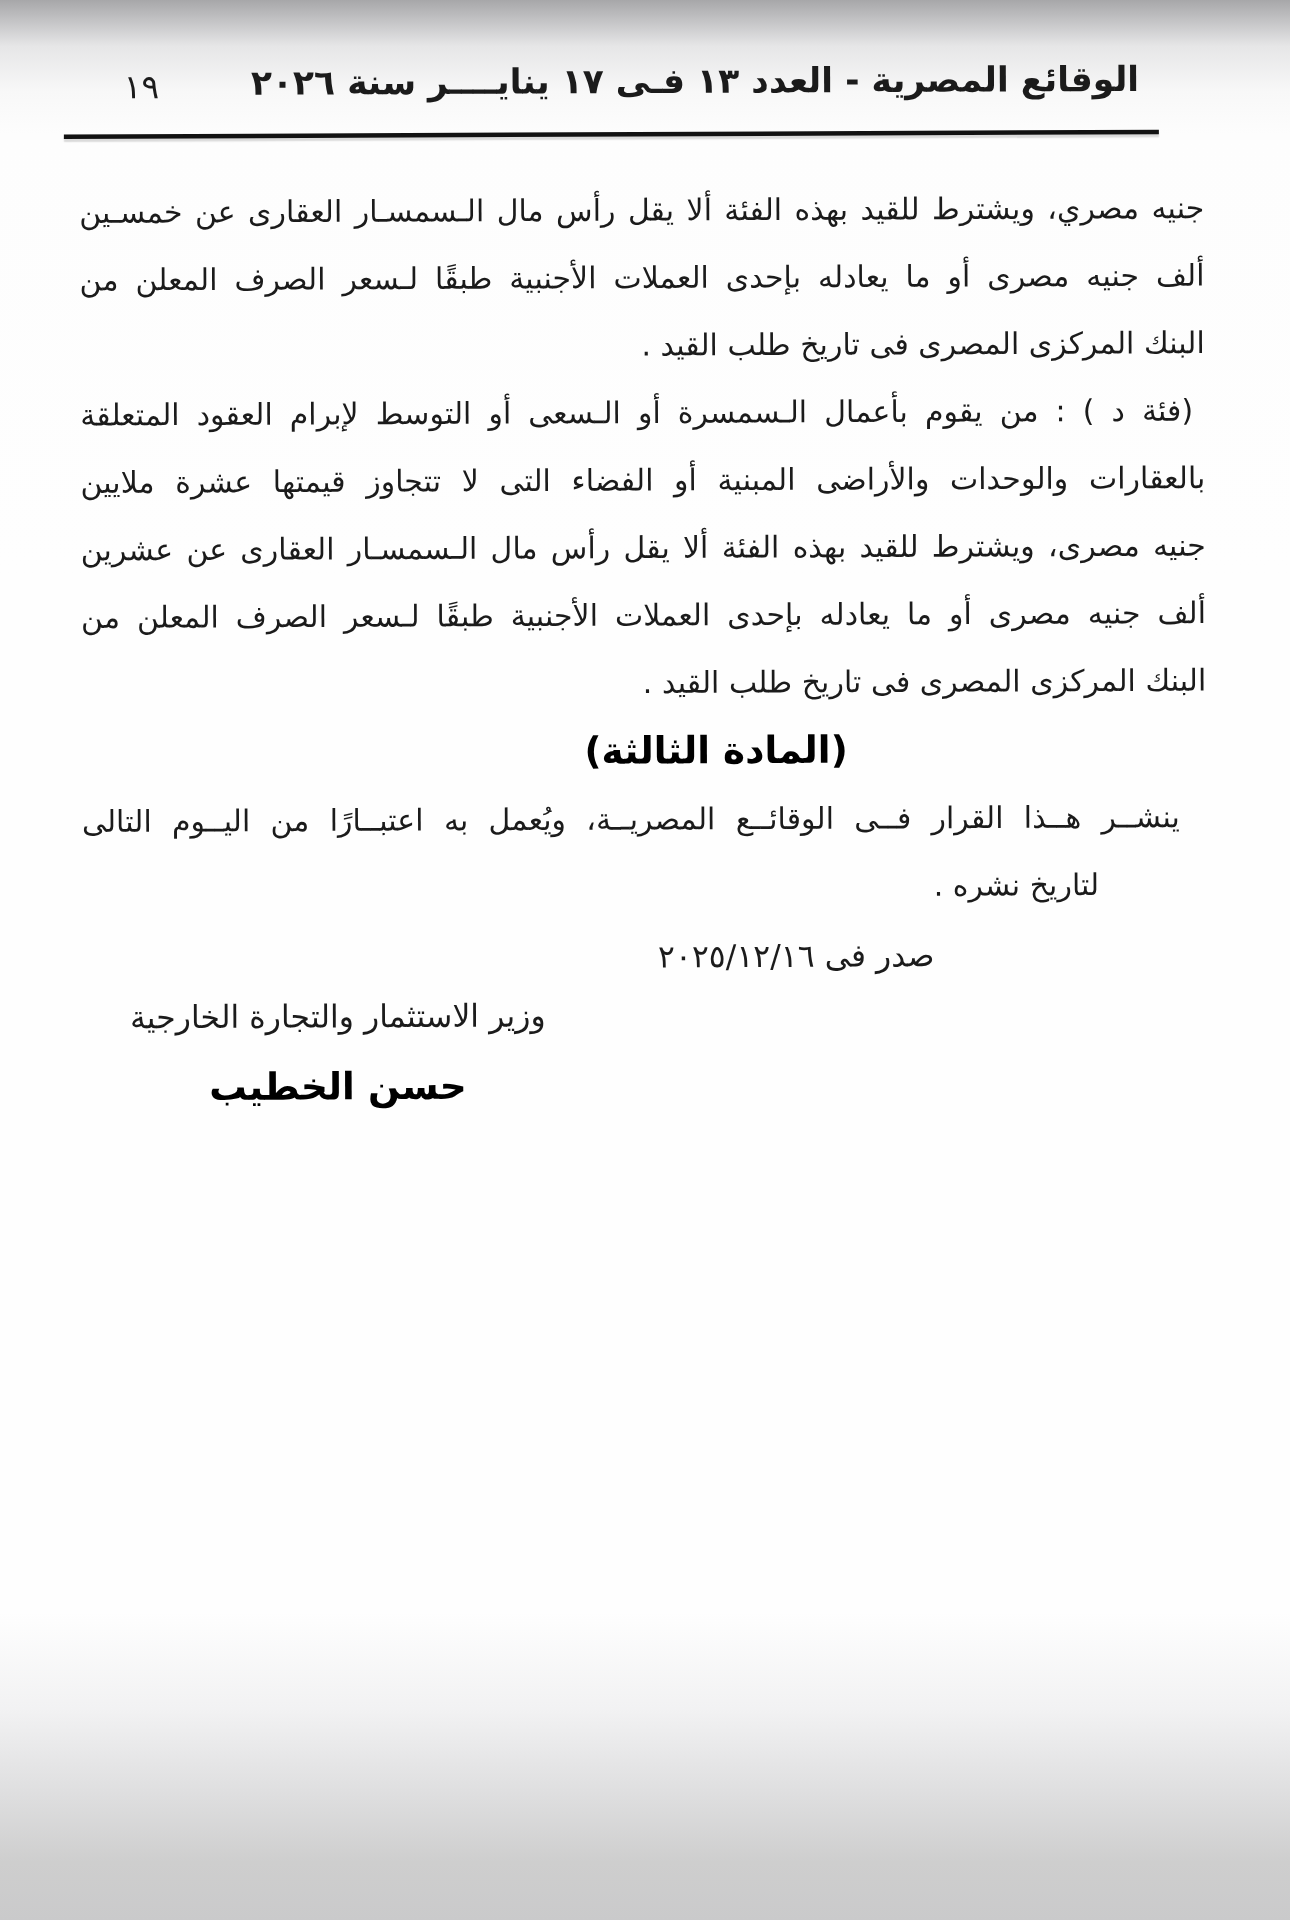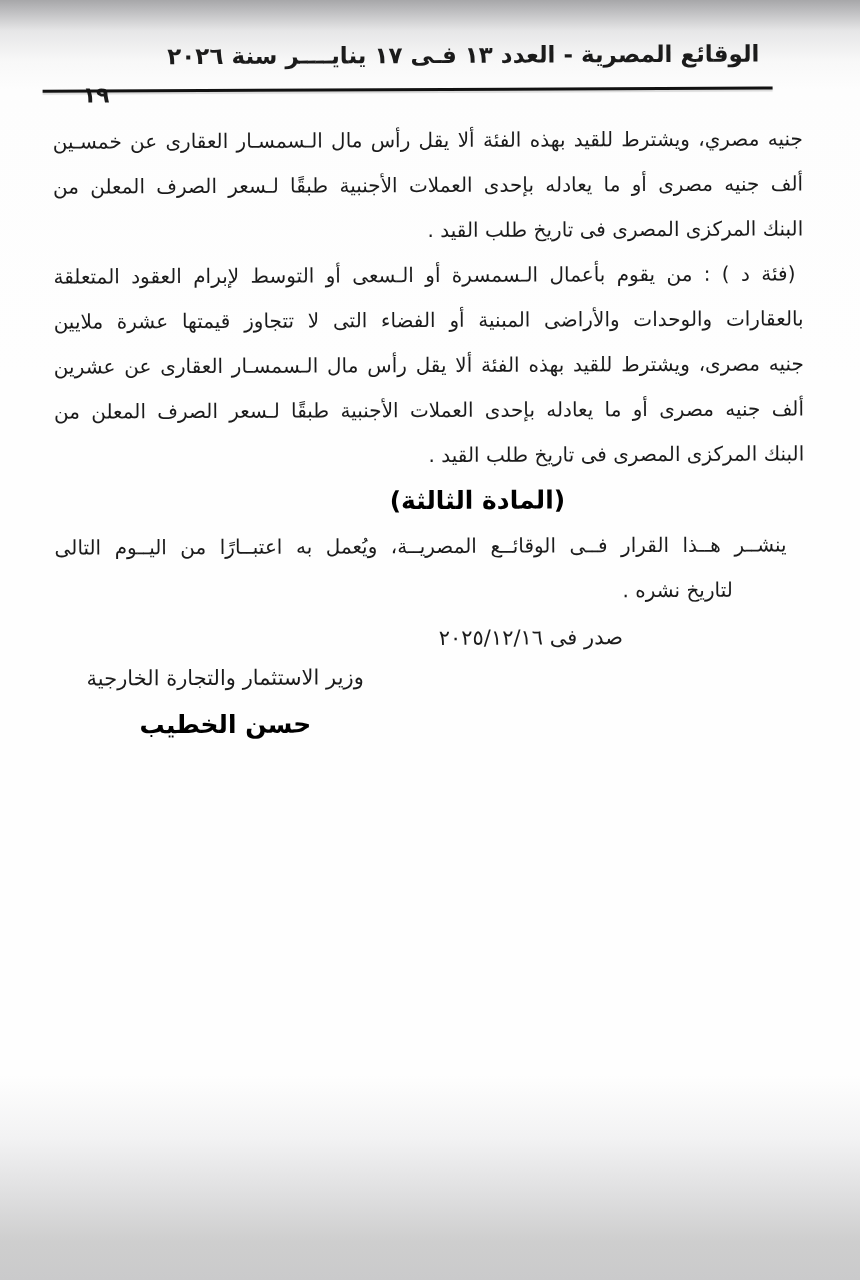--- a/index.html
+++ b/index.html
@@ -21,21 +21,21 @@
   .gazette-header{
     position:absolute;top:42px;left:0;right:0;height:38px;
   }
   .gazette-title{
     position:absolute;right:98px;top:0;
     font-size:23px;font-weight:bold;letter-spacing:0;
     white-space:nowrap;
   }
   .page-number{
     position:absolute;left:85px;top:3px;
-    font-size:22px;font-weight:bold;margin-top:36px;
+    font-size:22px;font-weight:normal;
   }
   .header-rule{
     position:absolute;top:88px;right:85px;left:45px;height:3px;
     background:#121212;
     box-shadow:0 2px 1px rgba(0,0,0,0.14);
   }
   .doc-body{
     position:absolute;top:118px;right:55px;left:55px;
   }
   .line{

